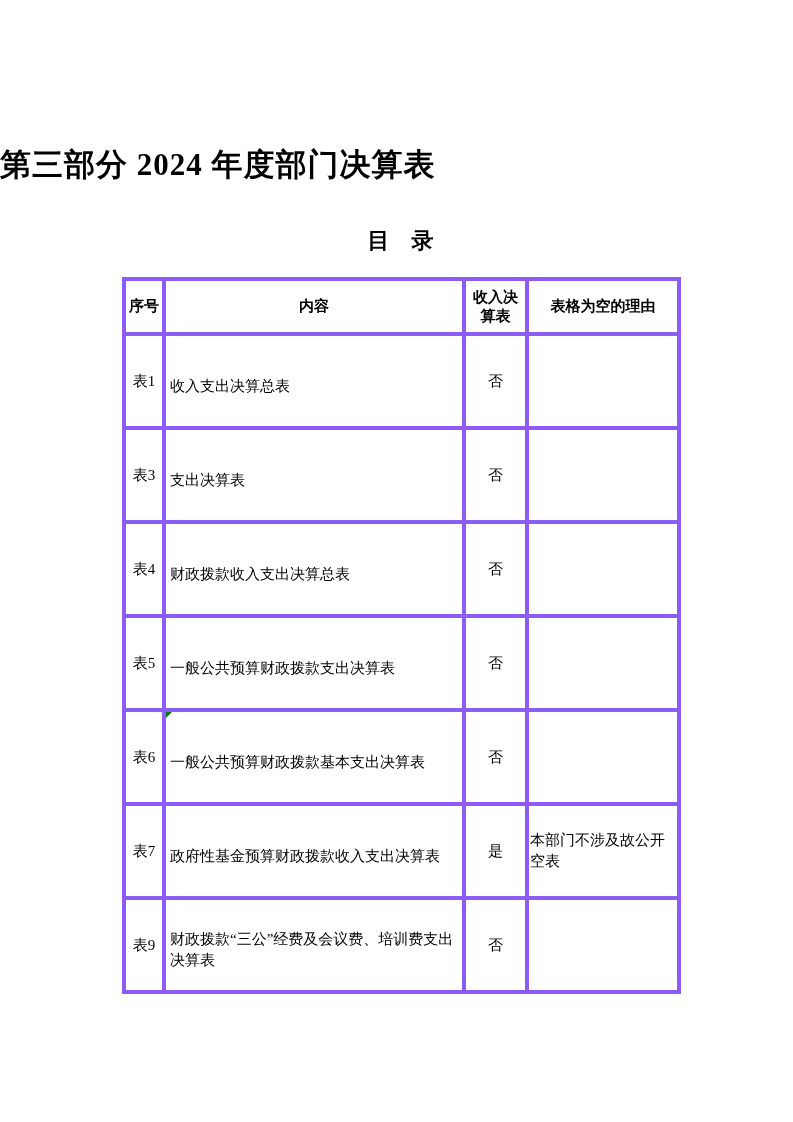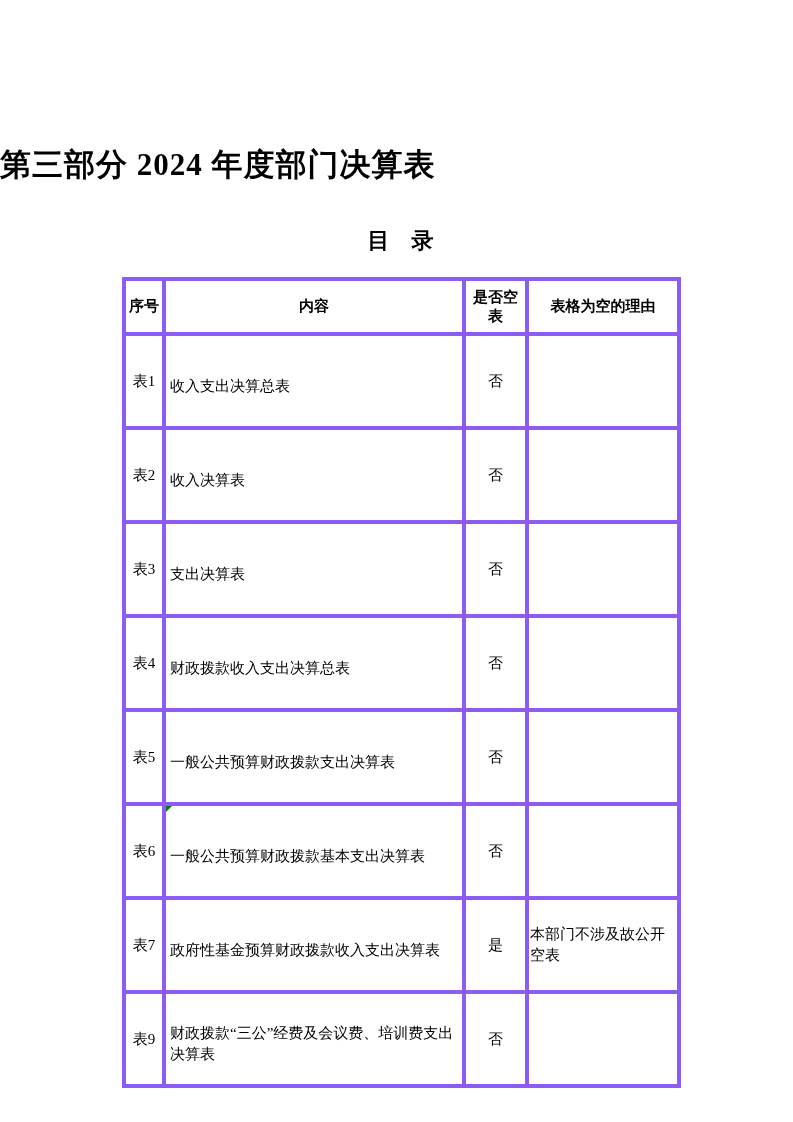--- a/index.html
+++ b/index.html
@@ -101,34 +101,28 @@
   <colgroup>
     <col style="width:40px">
     <col style="width:300px">
     <col style="width:63px">
     <col style="width:152px">
   </colgroup>
   <thead>
     <tr>
       <th>序号</th>
       <th>内容</th>
-      <th>是否空表</th>
+      <th>收入决算表</th>
       <th>表格为空的理由</th>
     </tr>
   </thead>
   <tbody>
     <tr>
       <td class="col-no">表1</td>
       <td class="col-content">收入支出决算总表</td>
-      <td class="col-empty">否</td>
-      <td class="col-reason"></td>
-    </tr>
-    <tr>
-      <td class="col-no">表2</td>
-      <td class="col-content">收入决算表</td>
       <td class="col-empty">否</td>
       <td class="col-reason"></td>
     </tr>
     <tr>
       <td class="col-no">表3</td>
       <td class="col-content">支出决算表</td>
       <td class="col-empty">否</td>
       <td class="col-reason"></td>
     </tr>
     <tr>

